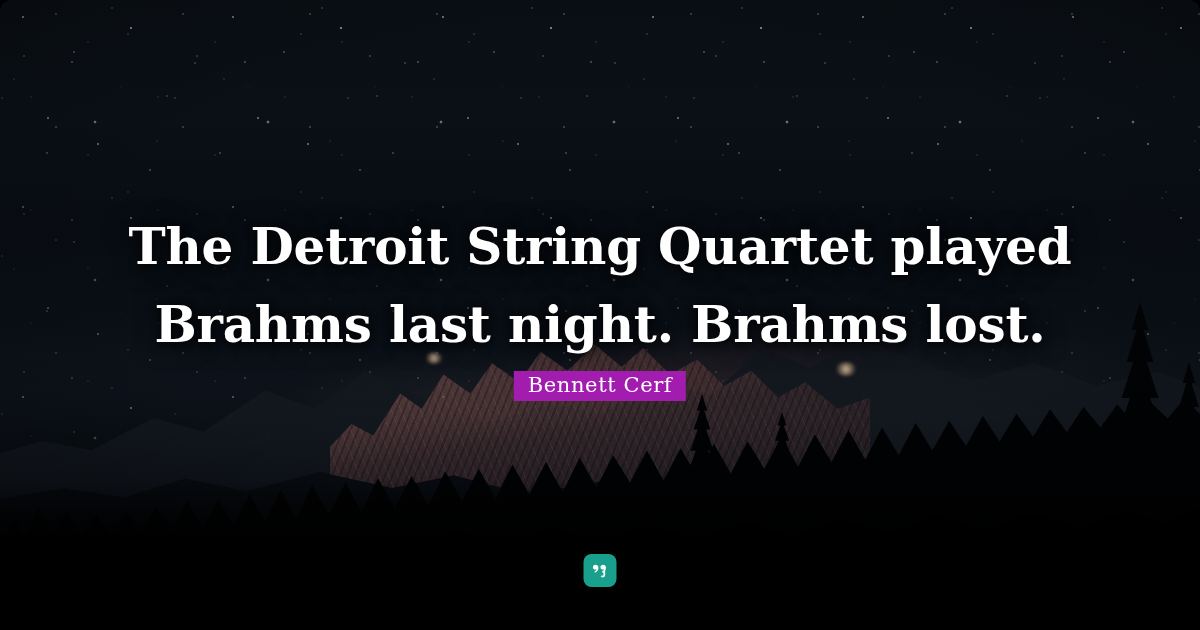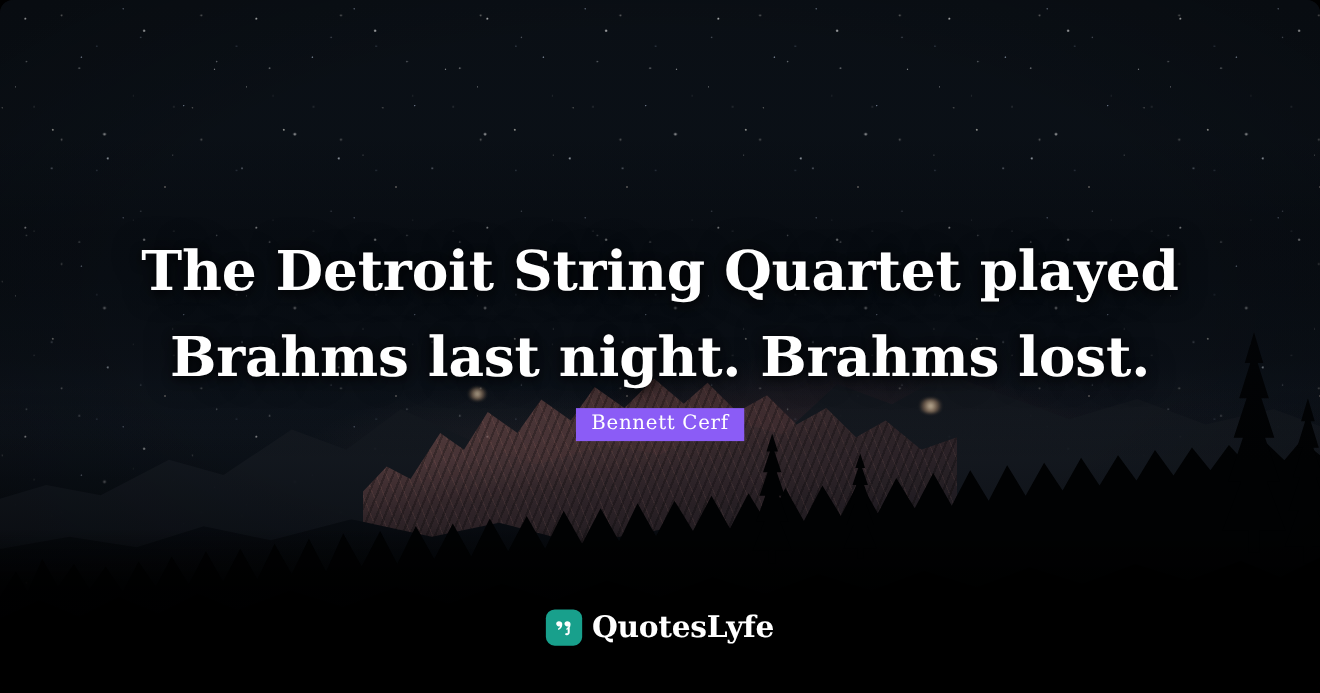--- a/index.html
+++ b/index.html
@@ -237,26 +237,26 @@
     line-height: 78px;
     letter-spacing: -0.2px;
     text-shadow: 0 2px 10px rgba(0,0,0,0.85), 0 0 26px rgba(0,0,0,0.6);
   }
 
   .author-badge {
     position: absolute;
     left: 50%;
     top: 371px;
     transform: translateX(-50%);
-    background: #8b5cf6;
+    background: #a21caf;
     color: #ffffff;
     padding: 4px 14px 6px 14px;
     font-family: "DejaVu Serif", "Liberation Serif", serif;
     font-weight: 400;
-    font-size: 18px;
+    font-size: 21px;
     line-height: 20px;
     letter-spacing: 0.6px;
     white-space: nowrap;
   }
 
   .brand {
     position: absolute;
     left: 50%;
     top: 554px;
     transform: translateX(-50%);
@@ -319,17 +319,16 @@
     <div class="author-badge">Bennett Cerf</div>
 
     <div class="brand">
       <span class="brand-mark">
         <svg width="22" height="22" viewBox="0 0 24 24" aria-hidden="true">
           <path d="M6.4 5.2c-1.5 0-2.7 1.15-2.7 2.6 0 1.45 1.2 2.6 2.7 2.6 0.45 0 0.85-0.1 1.2-0.27 -0.2 1.0-0.95 1.85-2.0 2.2v1.5c2.4-0.5 4.1-2.5 4.1-5.1V7.8C9.7 6.35 8.3 5.2 6.4 5.2z" fill="#ffffff"></path>
           <path d="M14.6 5.2c-1.5 0-2.7 1.15-2.7 2.6 0 1.45 1.2 2.6 2.7 2.6 0.45 0 0.85-0.1 1.2-0.27 -0.2 1.0-0.95 1.85-2.0 2.2v1.5c2.4-0.5 4.1-2.5 4.1-5.1V7.8C17.9 6.35 16.5 5.2 14.6 5.2z" fill="#ffffff"></path>
           <path d="M14.5 11.4h2.6v5.0c0 1.45-1.15 2.6-2.6 2.6 -0.95 0-1.8-0.5-2.25-1.25l1.45-1.0c0.2 0.3 0.5 0.45 0.8 0.45 0.35 0 0.6-0.25 0.6-0.6v-5.2z" fill="#ffffff"></path>
         </svg>
       </span>
-      <span class="brand-name">QuotesLyfe</span>
     </div>
 
   </div>
 </div>
 
 </body></html>

